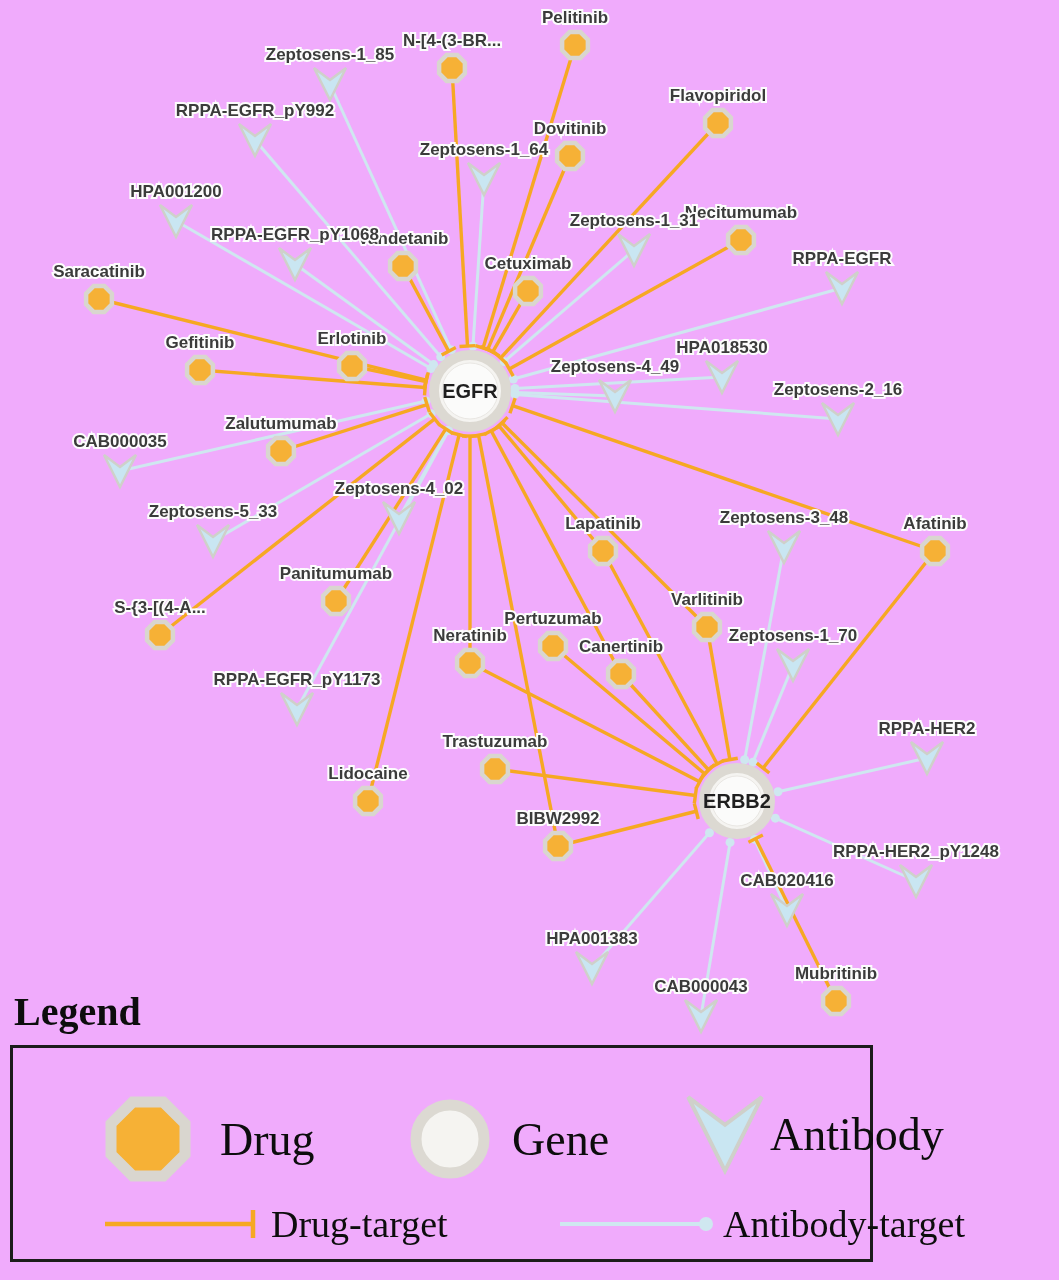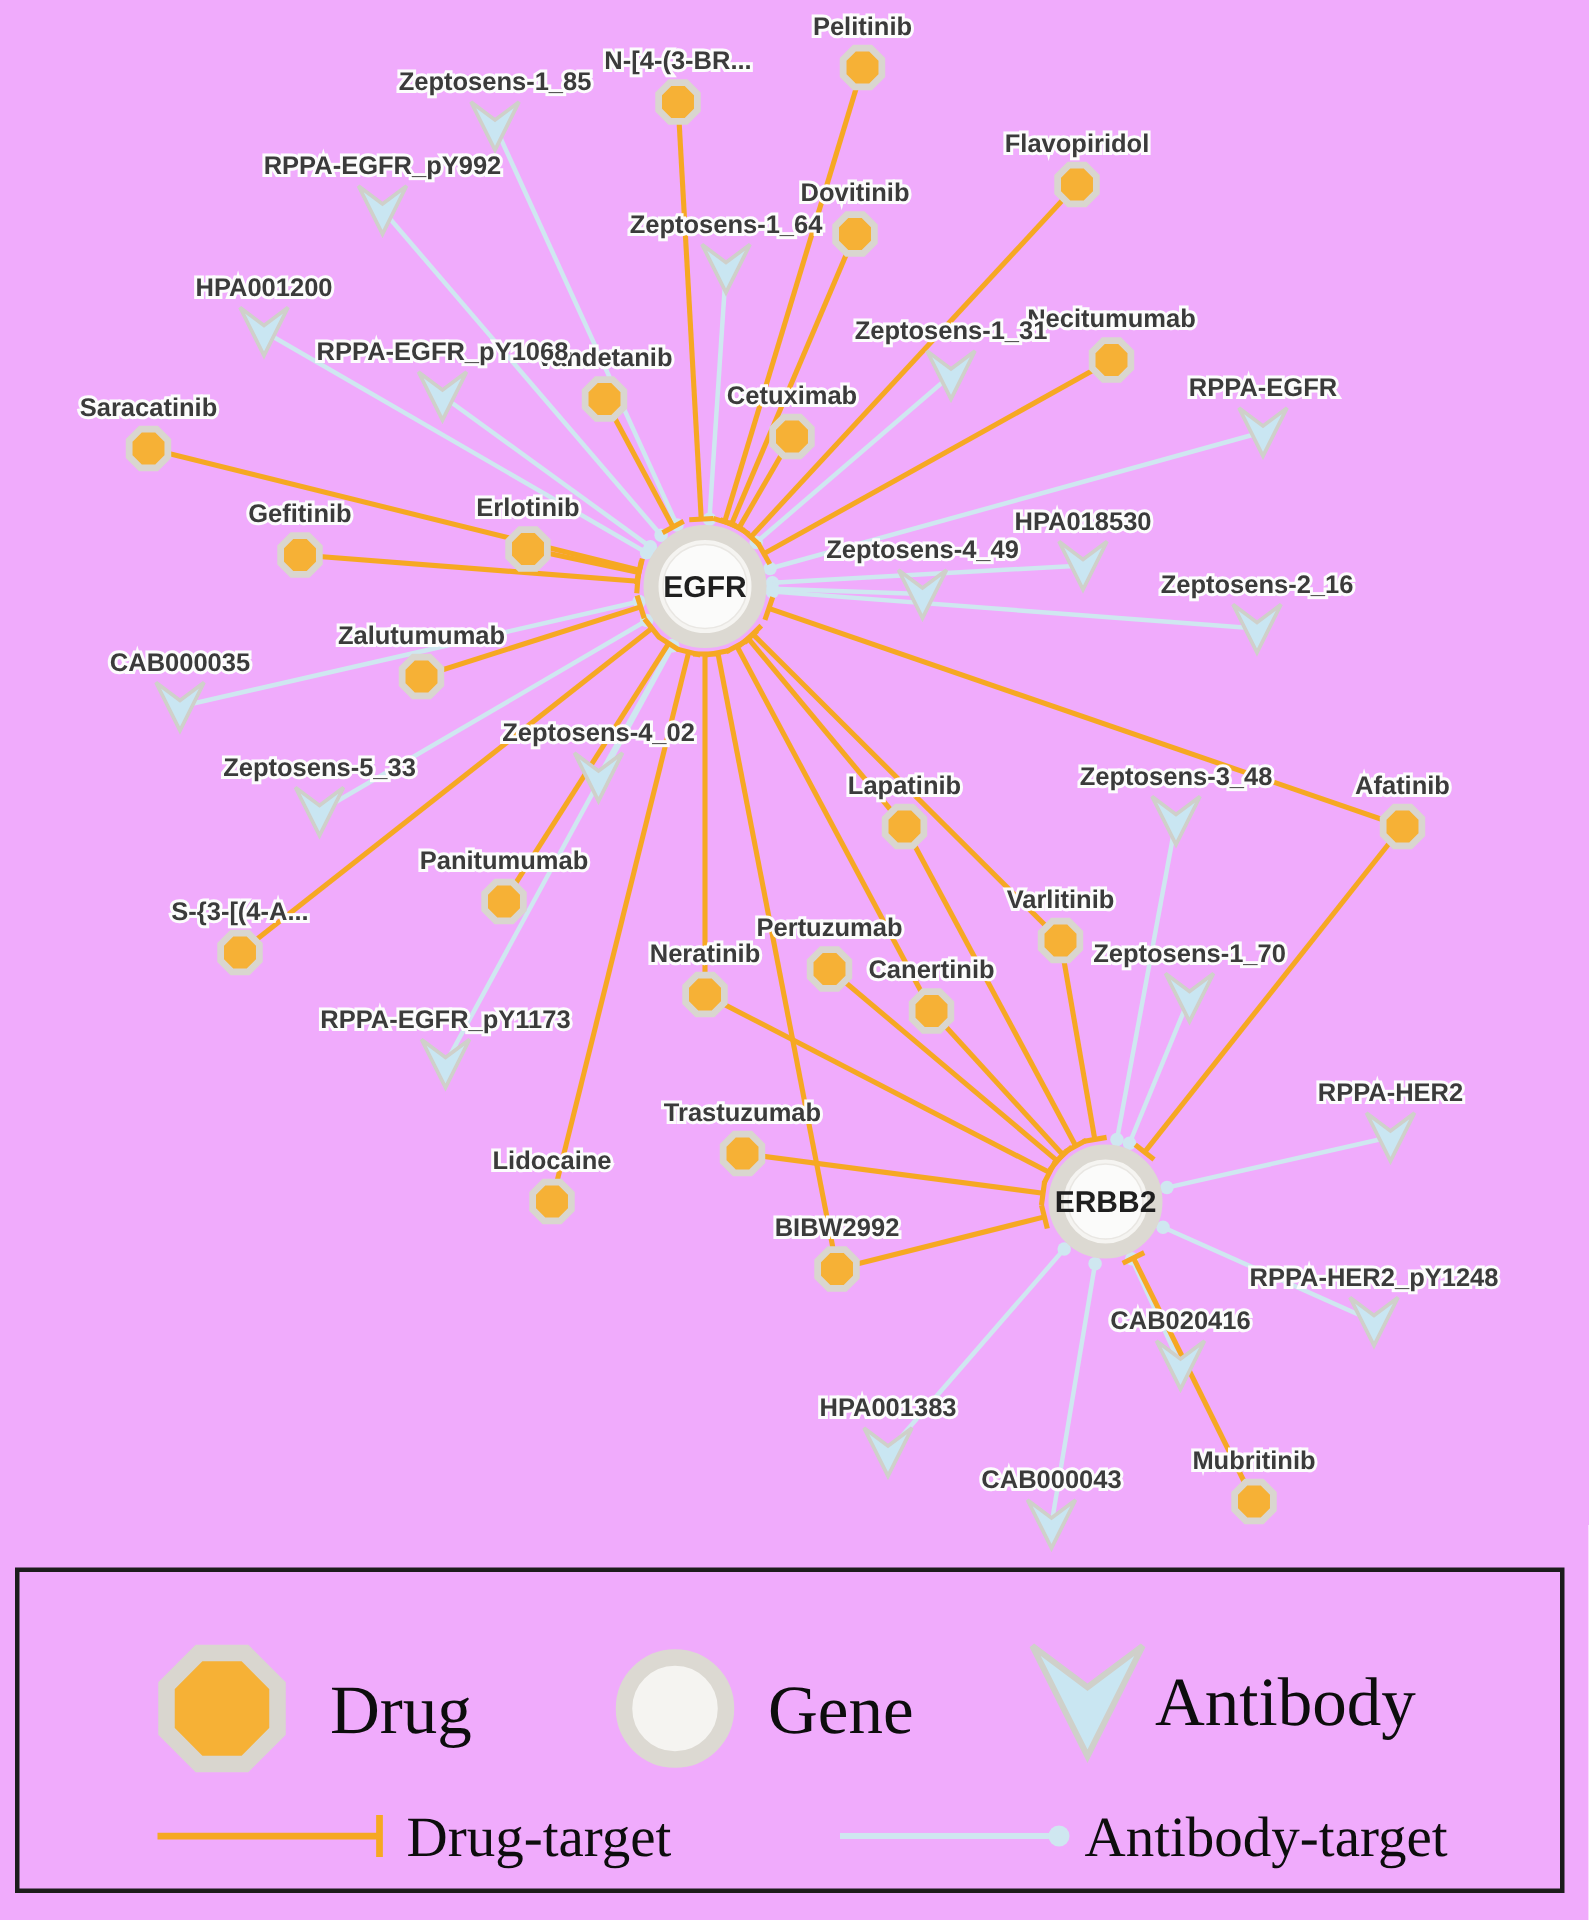--- a/index.html
+++ b/index.html
@@ -5,21 +5,21 @@
   html,body{margin:0;padding:0;background:#ffffff;}
   #stage{position:relative;width:1059px;height:1280px;background:#f0abfc;overflow:hidden;
          font-family:"Liberation Sans",sans-serif;}
   #network-svg{position:absolute;left:0;top:0;}
   .node-label{font-family:"Liberation Sans",sans-serif;font-weight:bold;font-size:17px;
               fill:#3b3b3b;text-anchor:middle;paint-order:stroke;stroke:#fcfcfc;stroke-width:4px;}
   .gene-label{font-family:"Liberation Sans",sans-serif;font-weight:bold;font-size:20px;
               fill:#1f1f1f;text-anchor:middle;}
   .legend-title{position:absolute;left:14px;top:988px;font-family:"Liberation Serif",serif;
                 font-weight:bold;font-size:40px;color:#0d0d0d;}
-  .legend-box{position:absolute;left:10px;top:1045px;width:1033px;height:217px;
+  .legend-box{position:absolute;left:10px;top:1045px;width:863px;height:217px;
               border:3px solid #1c1c1c;box-sizing:border-box;}
   .lg-big{font-family:"Liberation Serif",serif;font-size:46px;fill:#0d0d0d;}
   .lg-med{font-family:"Liberation Serif",serif;font-size:38px;fill:#0d0d0d;}
 </style>
 </head>
 <body>
 
 <div id="stage">
 
   <svg id="network-svg" width="1059" height="1280" viewBox="0 0 1059 1280">
@@ -322,20 +322,21 @@
         <text x="927" y="734" class="node-label">RPPA-HER2</text>
         <text x="916" y="857" class="node-label">RPPA-HER2_pY1248</text>
         <text x="787" y="886" class="node-label">CAB020416</text>
         <text x="592" y="944" class="node-label">HPA001383</text>
         <text x="701" y="992" class="node-label">CAB000043</text>
         <text x="470" y="398" class="gene-label">EGFR</text>
         <text x="737" y="808" class="gene-label">ERBB2</text>
       </g>
   </svg>
 
+  <div class="legend-title">Legend</div>
 
   <div class="legend-box">
     <svg id="legend-svg" width="1027" height="211" viewBox="0 0 1027 211">
       <g id="legend-shapes">
           <polygon points="172.0,106.3 150.3,128.0 119.7,128.0 98.0,106.3 98.0,75.7 119.7,54.0 150.3,54.0 172.0,75.7" fill="#f6b136" stroke="#d9d6cf" stroke-width="11"></polygon>
           <circle cx="437" cy="91" r="34" fill="#f5f4f1" stroke="#dcd9d2" stroke-width="11"></circle>
           <path d="M 675.2 49.2 L 712 122.8 L 748.8 49.2 L 712 76.8 Z" fill="#c9e6f2" stroke="#cfd0ca" stroke-width="4"></path>
           <line x1="92" y1="176" x2="240" y2="176" stroke="#f6a823" stroke-width="4.5"></line>
           <line x1="240" y1="162" x2="240" y2="190" stroke="#f6a823" stroke-width="4.5"></line>
           <line x1="547" y1="176" x2="690" y2="176" stroke="#cfe7f0" stroke-width="4"></line>

